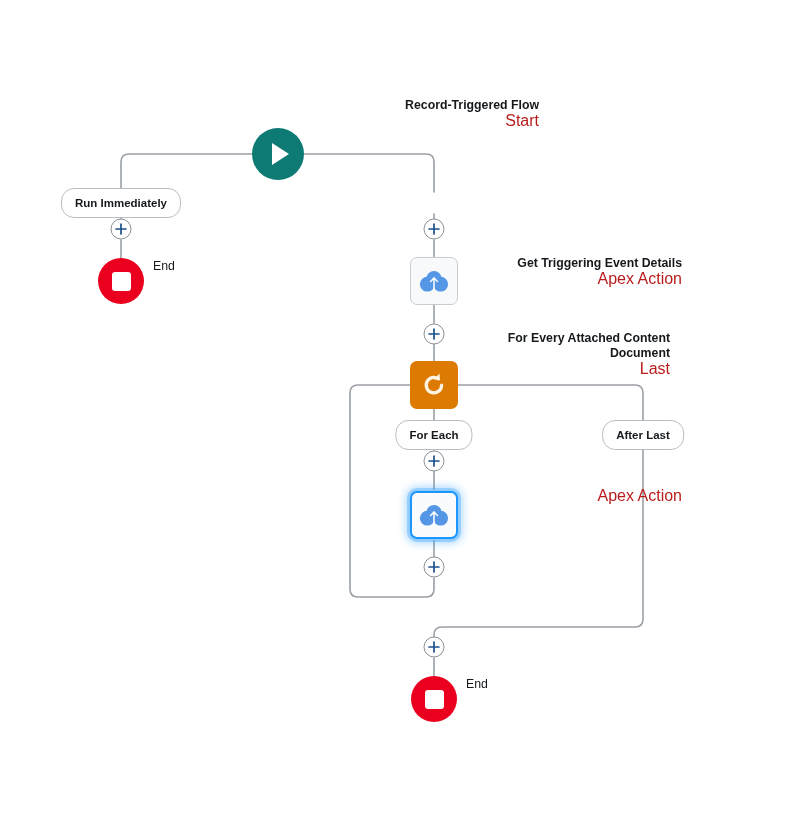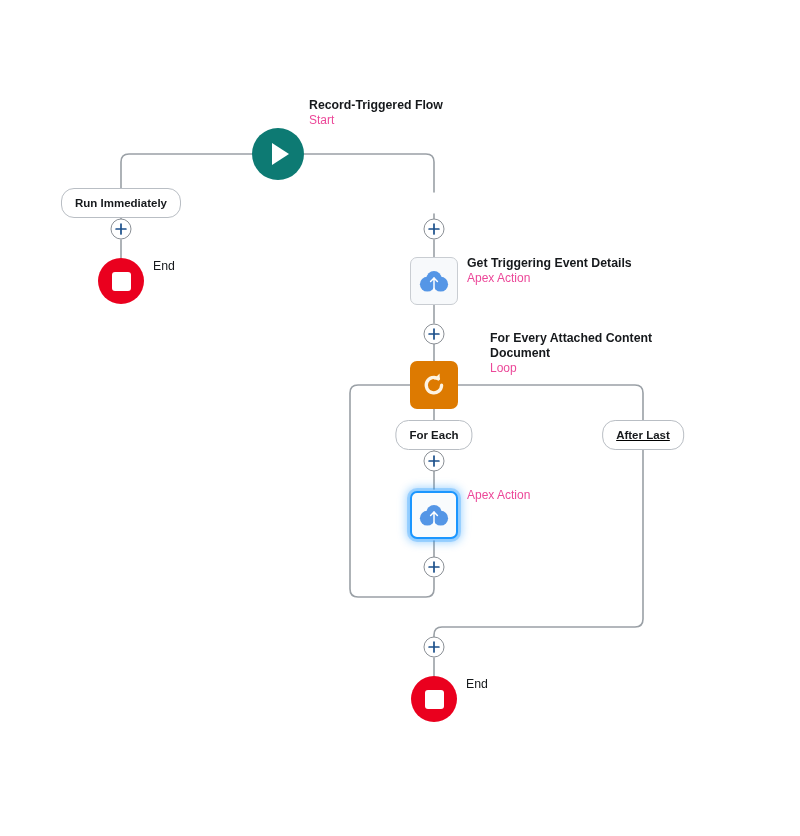--- a/index.html
+++ b/index.html
@@ -9,20 +9,21 @@
     width: 800px; height: 836px;
     background: #ffffff;
     font-family: "Liberation Sans", sans-serif;
     overflow: hidden;
   }
   #canvas {
     position: relative;
     width: 800px;
     height: 616px;
     background: #ffffff;
+    text-align: right;
   }
   #wires {
     position: absolute;
     left: 0; top: 0;
     width: 800px; height: 836px;
     pointer-events: none;
   }
 
   
   .node {
@@ -123,23 +124,23 @@
     white-space: normal;
   }
   .label-title {
     font-size: 12.3px;
     font-weight: bold;
     color: #16191c;
     line-height: 15px;
     margin: 0;
   }
   .label-sub {
-    font-size: 12px;
+    font-size: 16px;
     font-weight: normal;
-    color: #ec4899;
+    color: #b91c1c;
     line-height: 15px;
     margin: 0;
   }
   .label-end {
     font-size: 12.3px;
     font-weight: normal;
     color: #16191c;
     line-height: 15px;
   }
 </style>
@@ -249,28 +250,28 @@
   <div class="node" style="left:434px; top:385px;">
     <div class="loop-box">
       <svg width="30" height="30" viewBox="0 0 30 30">
         <path d="M22.6 15.2 A7.7 7.7 0 1 1 19.4 8.9" fill="none" stroke="#fdf3e3" stroke-width="3.3" stroke-linecap="round"></path>
         <path d="M20.6 3.6 L20.8 9.8 L14.6 9.5 Z" fill="#fdf3e3"></path>
       </svg>
     </div>
   </div>
   <div class="label-block" style="left:467px; top:331px; width:180px;margin-left:23px;">
     <p class="label-title">For Every Attached Content Document</p>
-    <p class="label-sub">Loop</p>
+    <p class="label-sub">Last</p>
   </div>
 
   <div class="node" style="left:434px; top:435px;">
     <div class="pill">For Each</div>
   </div>
 
-  <div class="node" style="left:643px; top:435px;text-decoration:underline;">
+  <div class="node" style="left:643px; top:435px;">
     <div class="pill">After Last</div>
   </div>
 
   <div class="node" style="left:434px; top:461px;">
     <div class="plus-btn">
       <svg width="13" height="13" viewBox="0 0 13 13">
         <path d="M6.5 1.6 V11.4 M1.6 6.5 H11.4" stroke="#1b4f8a" stroke-width="1.7" stroke-linecap="round" fill="none"></path>
       </svg>
     </div>
   </div>

